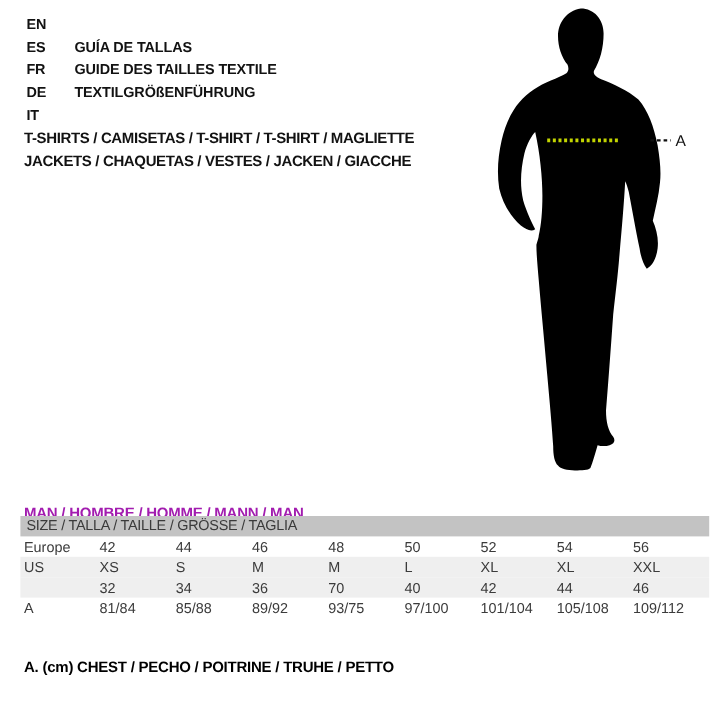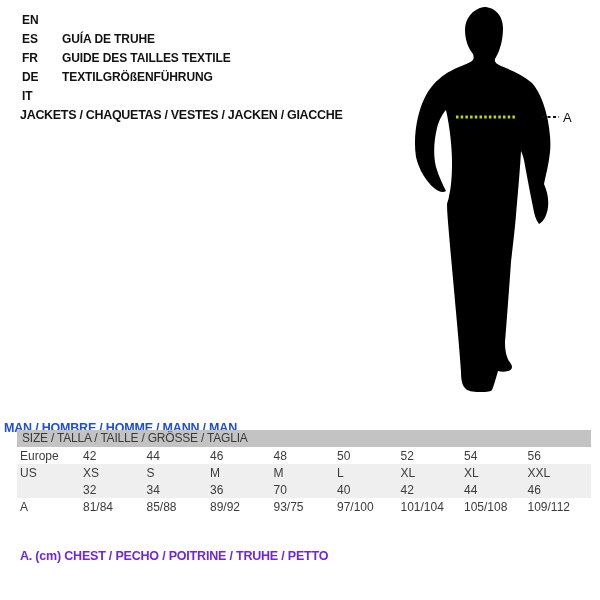--- a/index.html
+++ b/index.html
@@ -19,66 +19,67 @@
   .lang-label{white-space:nowrap;}
 
   
   .cat-lines{position:absolute;left:20px;top:106px;font-weight:700;font-size:12.5px;line-height:19px;letter-spacing:-0.3px;color:#121212;white-space:nowrap;}
 
   
   .figure-svg{position:absolute;left:405px;top:0;width:180px;height:400px;}
   .figure-svg text{font-family:"Liberation Sans","DejaVu Sans",sans-serif;font-size:13px;fill:#111111;}
 
   
-  .man-title{position:absolute;left:4px;top:420px;font-weight:700;font-size:12.5px;line-height:16px;letter-spacing:-0.2px;color:#1d4ed8;white-space:nowrap;}
+  .man-title{position:absolute;left:20px;top:420px;font-weight:700;font-size:12.5px;line-height:16px;letter-spacing:-0.2px;color:#a21caf;white-space:nowrap;}
 
   
   .size-table{position:absolute;left:17px;top:430px;width:574px;font-size:12px;color:#3b3b3b;}
   .thead{
     height:17px;line-height:17px;
     background:var(--header-bg,#c3c3c3);
     padding-left:5px;color:#3a3a3a;letter-spacing:-0.2px;
     white-space:nowrap;
   }
   .trow{display:grid;grid-template-columns:66px repeat(8,1fr);height:17px;align-items:center;}
   .trow.striped{background:var(--stripe-bg,#efefef);}
   .trow:last-child{height:18px;}
   .tlabel{text-align:left;padding-left:3px;white-space:nowrap;}
   .tcell{text-align:left;white-space:nowrap;}
 
   
-  .footnote{position:absolute;left:20px;top:549px;font-weight:700;font-size:12.5px;letter-spacing:-0.2px;color:#6d28d9;white-space:nowrap;}
+  .footnote{position:absolute;left:20px;top:549px;font-weight:700;font-size:12.5px;letter-spacing:-0.2px;color:#000000;white-space:nowrap;}
 </style>
 </head>
 <body>
 
 <div class="page">
 
   <div class="lang-list">
       <div class="lang-row">
         <span class="lang-code">EN</span>
       </div>
       <div class="lang-row">
         <span class="lang-code">ES</span>
-        <span class="lang-label">GUÍA DE TRUHE</span>
+        <span class="lang-label">GUÍA DE TALLAS</span>
       </div>
       <div class="lang-row">
         <span class="lang-code">FR</span>
         <span class="lang-label">GUIDE DES TAILLES TEXTILE</span>
       </div>
       <div class="lang-row">
         <span class="lang-code">DE</span>
         <span class="lang-label">TEXTILGRÖßENFÜHRUNG</span>
       </div>
       <div class="lang-row">
         <span class="lang-code">IT</span>
       </div>
     </div>
 
   <div class="cat-lines">
+    <div>T-SHIRTS / CAMISETAS / T-SHIRT / T-SHIRT / MAGLIETTE</div>
     <div>JACKETS / CHAQUETAS / VESTES / JACKEN / GIACCHE</div>
   </div>
 
   <svg class="figure-svg" viewBox="405 0 180 400" xmlns="http://www.w3.org/2000/svg">
     <path d="M 484 7
          C 495 7 503 16 503 28
          C 503 40 500 51 495 59
          C 494 62 497 64 501 66
          C 511 70 523 75 532 83
          C 540 92 545 106 548 121

